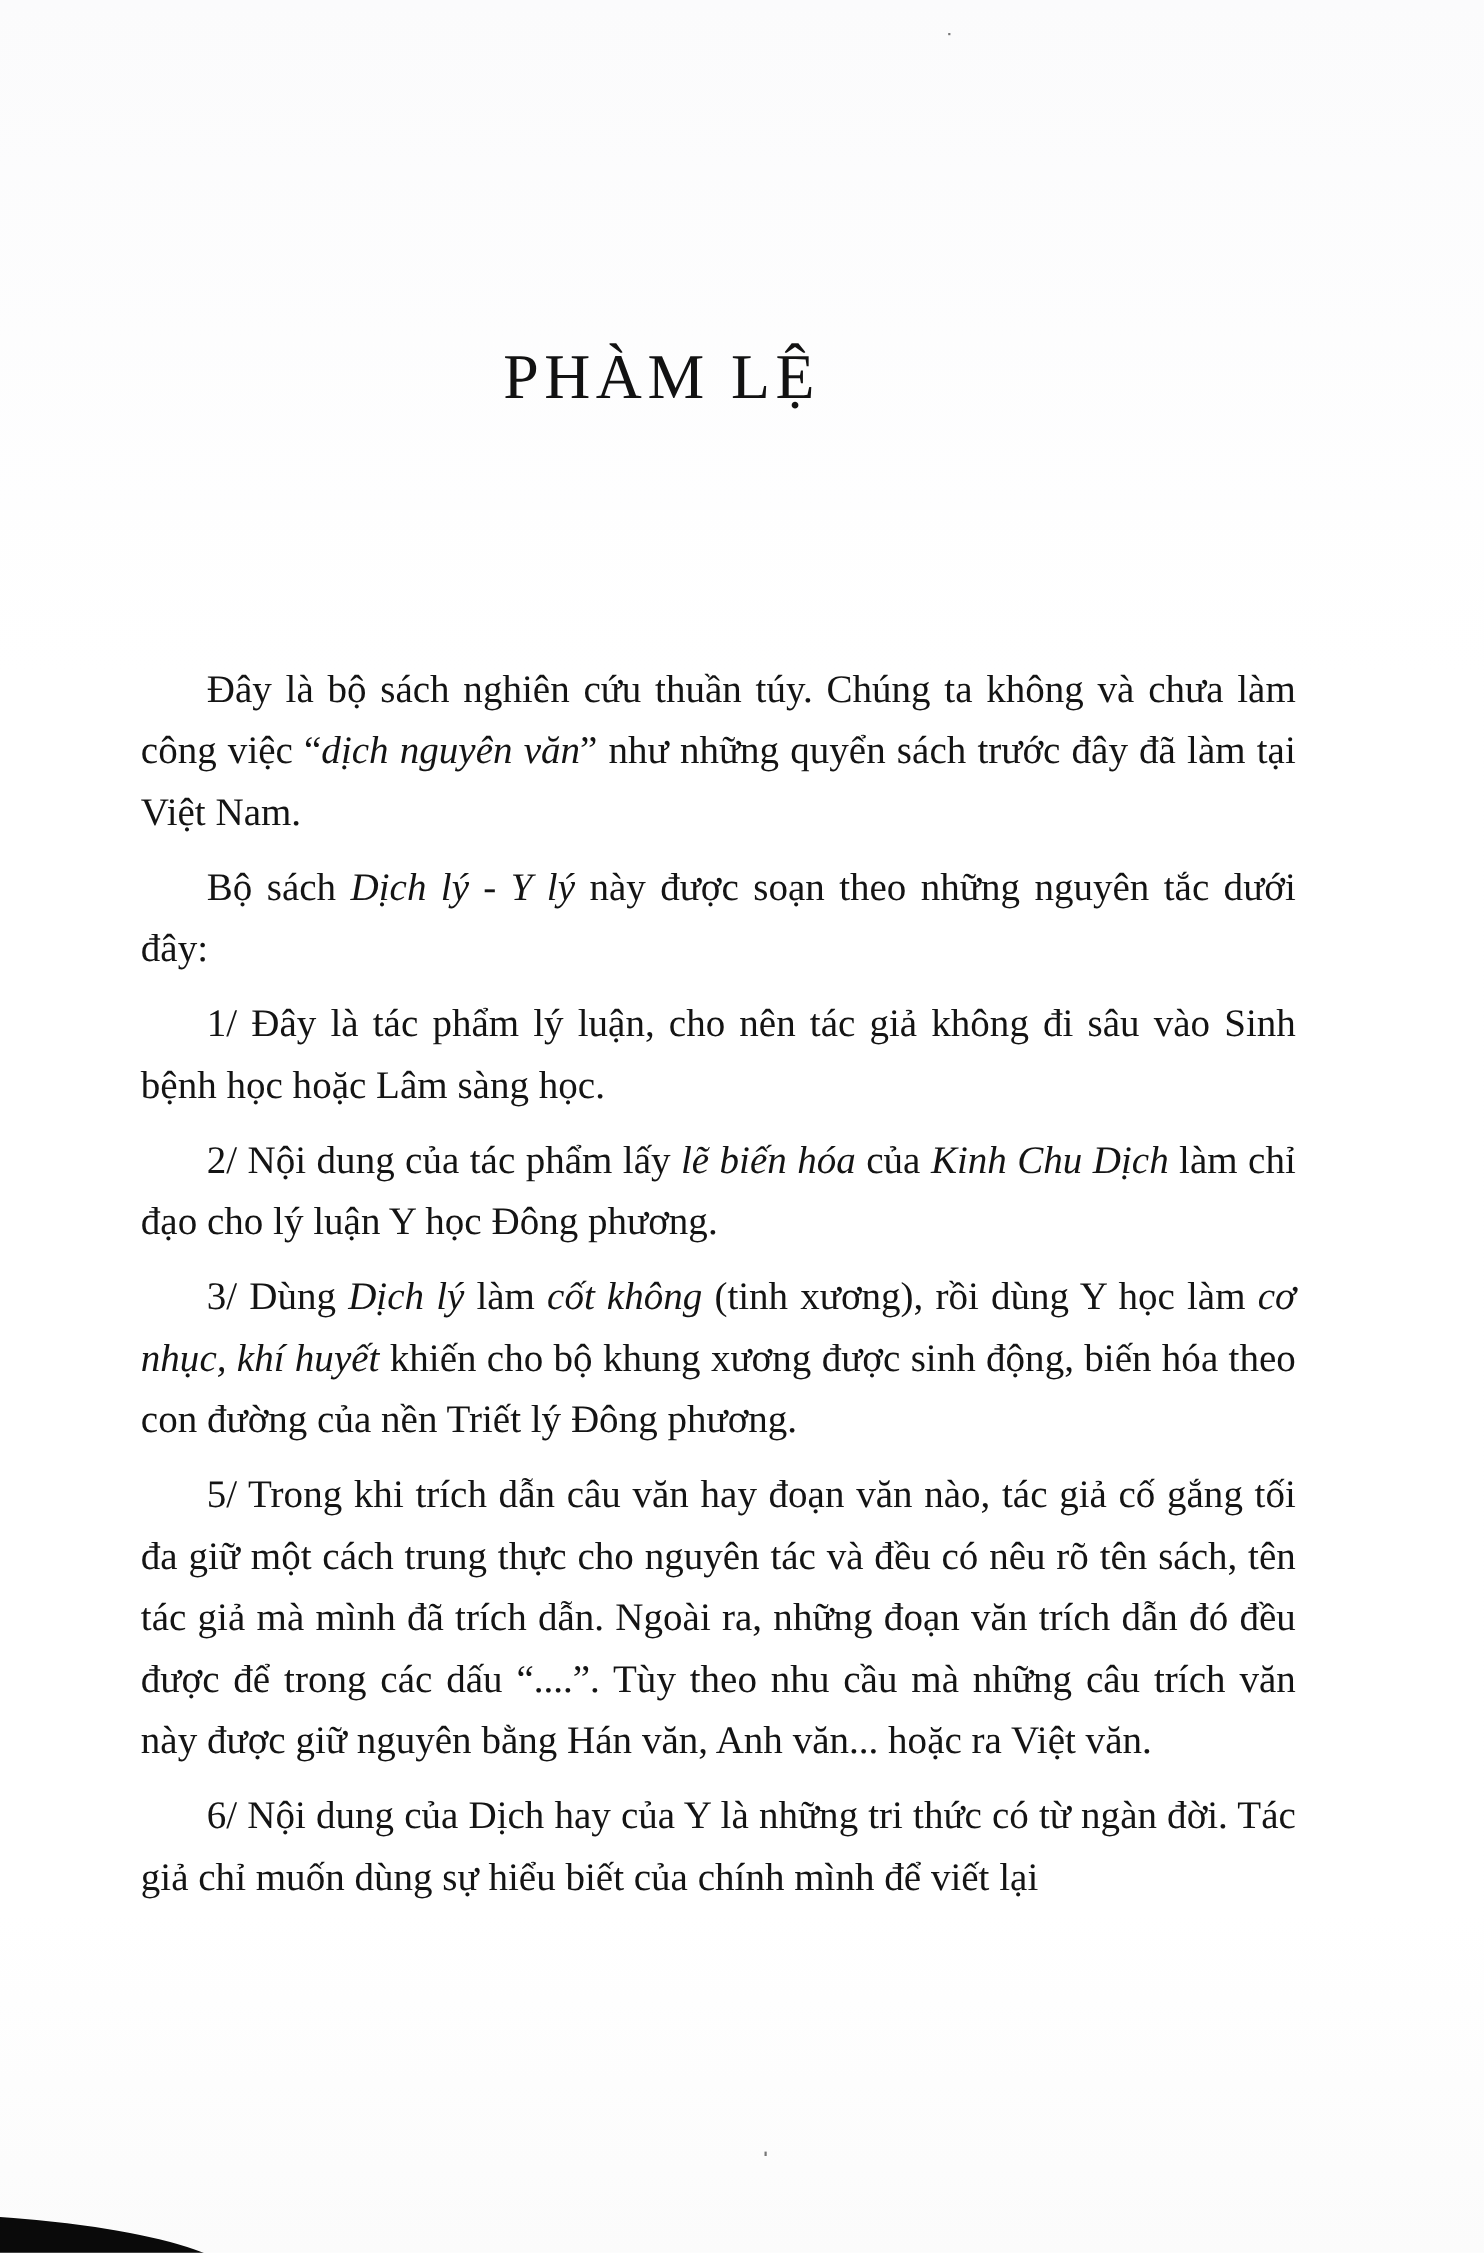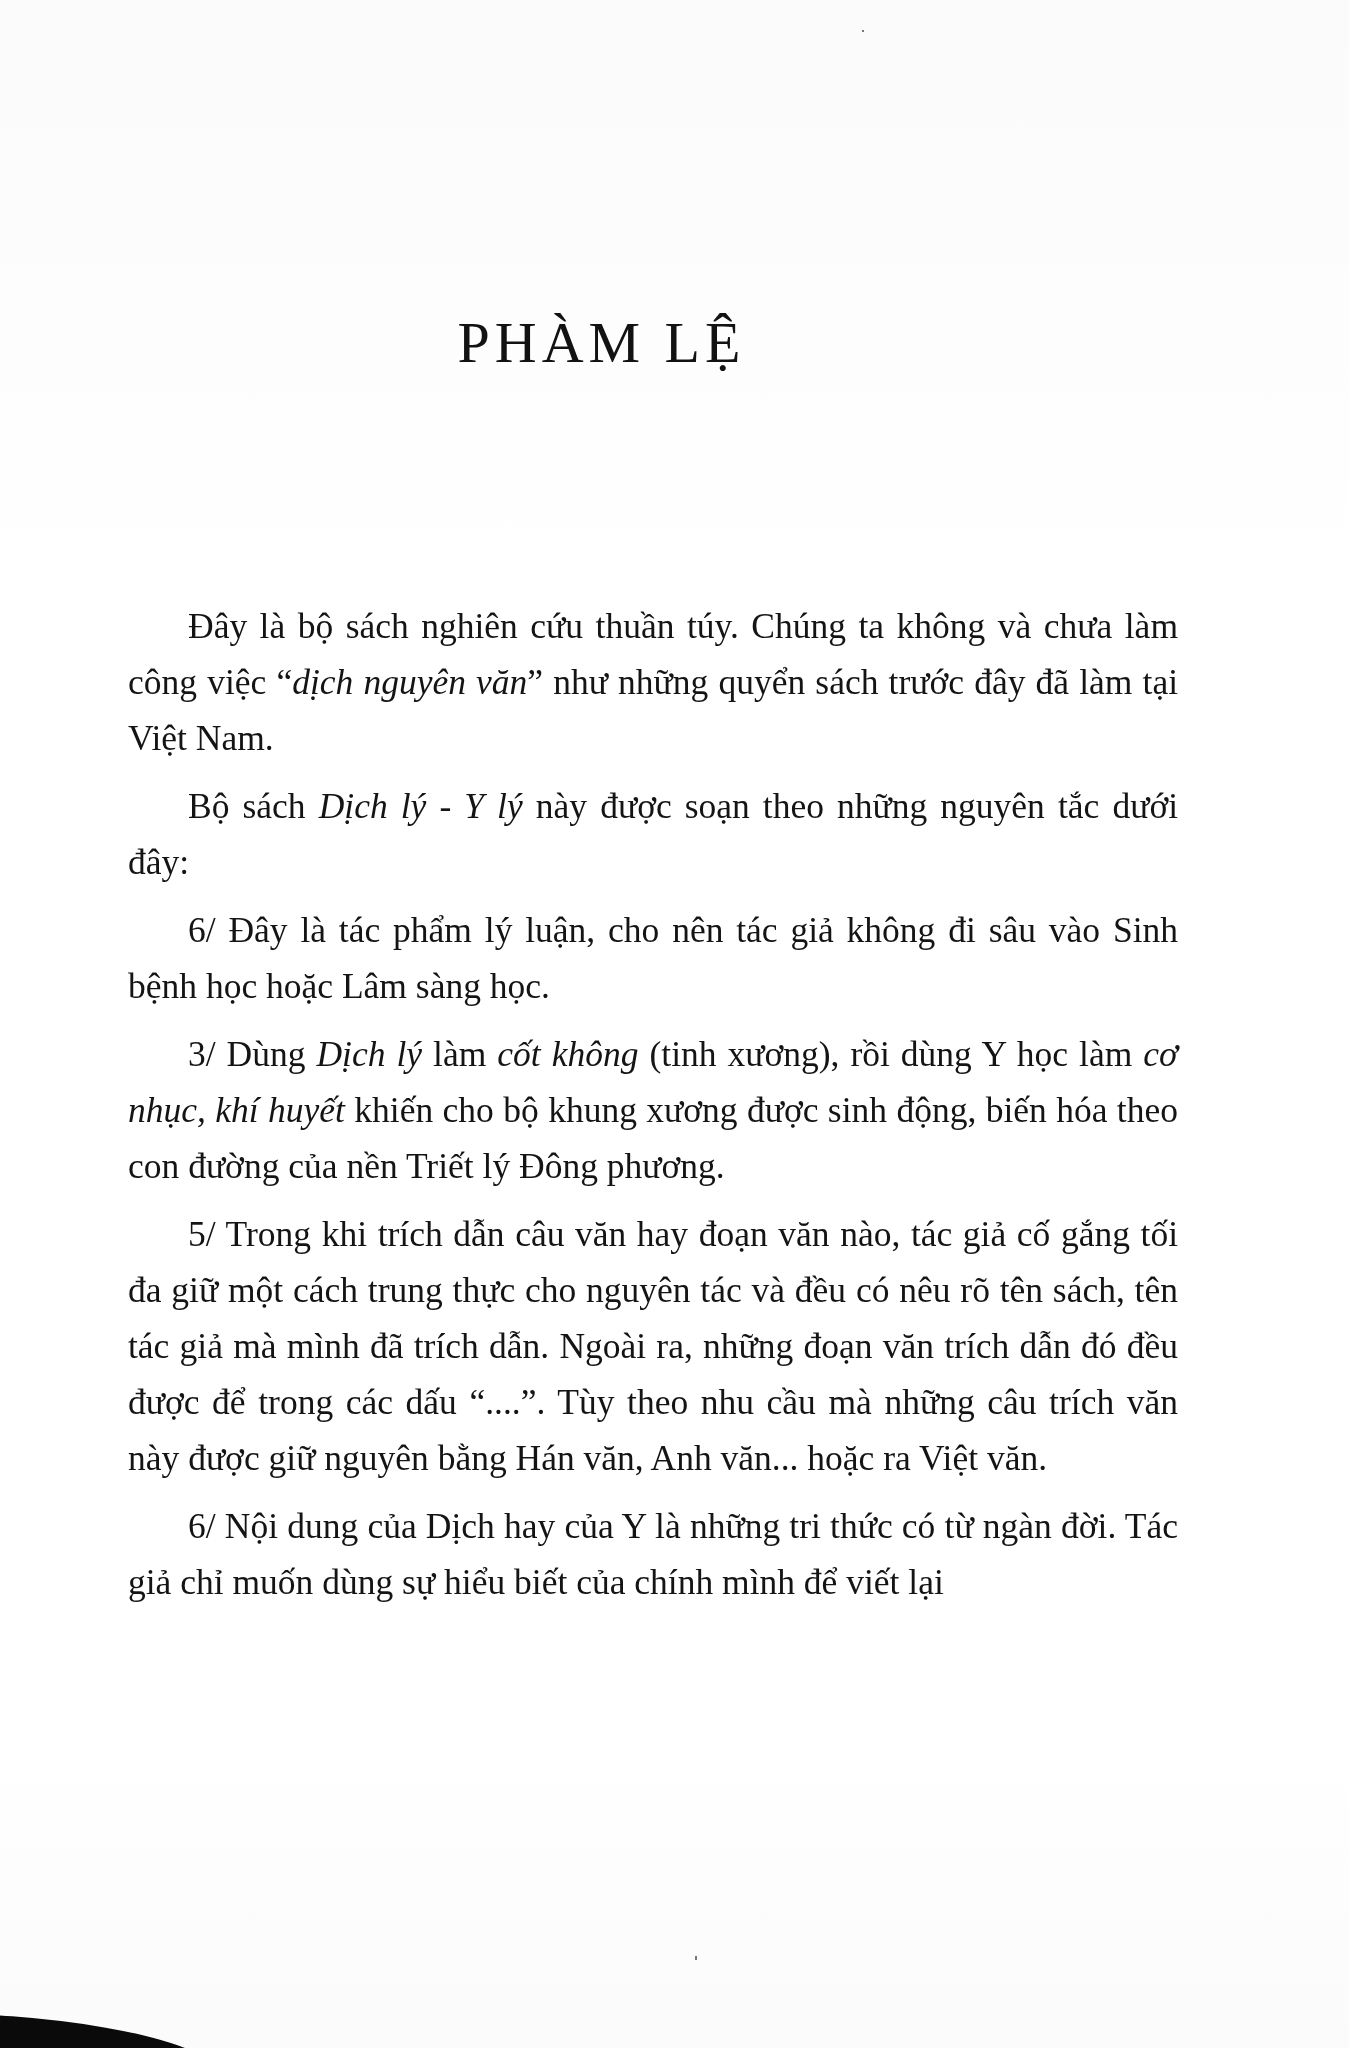--- a/index.html
+++ b/index.html
@@ -71,21 +71,22 @@
   </style>
 </head>
 <body>
 
 <div class="page">
   <h1 class="title">PHÀM LỆ</h1>
 
   <div class="body-text">
     <p class="para"><span>Đây là bộ sách nghiên cứu thuần túy. Chúng ta không và chưa làm công việc “</span><em>dịch nguyên văn</em><span>” như những quyển sách trước đây đã làm tại Việt Nam.</span></p>
     <p class="para"><span>Bộ sách </span><em>Dịch lý - Y lý</em><span> này được soạn theo những nguyên tắc dưới đây:</span></p>
-    <p class="para"><span>6/ Đây là tác phẩm lý luận, cho nên tác giả không đi sâu vào Sinh bệnh học hoặc Lâm sàng học.</span></p>
+    <p class="para"><span>1/ Đây là tác phẩm lý luận, cho nên tác giả không đi sâu vào Sinh bệnh học hoặc Lâm sàng học.</span></p>
+    <p class="para"><span>2/ Nội dung của tác phẩm lấy </span><em>lẽ biến hóa</em><span> của </span><em>Kinh Chu Dịch</em><span> làm chỉ đạo cho lý luận Y học Đông phương.</span></p>
     <p class="para"><span>3/ Dùng </span><em>Dịch lý</em><span> làm </span><em>cốt không</em><span> (tinh xương), rồi dùng Y học làm </span><em>cơ nhục, khí huyết</em><span> khiến cho bộ khung xương được sinh động, biến hóa theo con đường của nền Triết lý Đông phương.</span></p>
     <p class="para"><span>5/ Trong khi trích dẫn câu văn hay đoạn văn nào, tác giả cố gắng tối đa giữ một cách trung thực cho nguyên tác và đều có nêu rõ tên sách, tên tác giả mà mình đã trích dẫn. Ngoài ra, những đoạn văn trích dẫn đó đều được để trong các dấu “....”. Tùy theo nhu cầu mà những câu trích văn này được giữ nguyên bằng Hán văn, Anh văn... hoặc ra Việt văn.</span></p>
     <p class="para"><span>6/ Nội dung của Dịch hay của Y là những tri thức có từ ngàn đời. Tác giả chỉ muốn dùng sự hiểu biết của chính mình để viết lại</span></p>
   </div>
 
   <div class="speck" style="left:695px; top:1956px;"></div>
   <div class="speck" style="left:862px; top:30px; width:2px; height:2px;"></div>
   <div class="corner-shadow"></div>
 </div>
 

